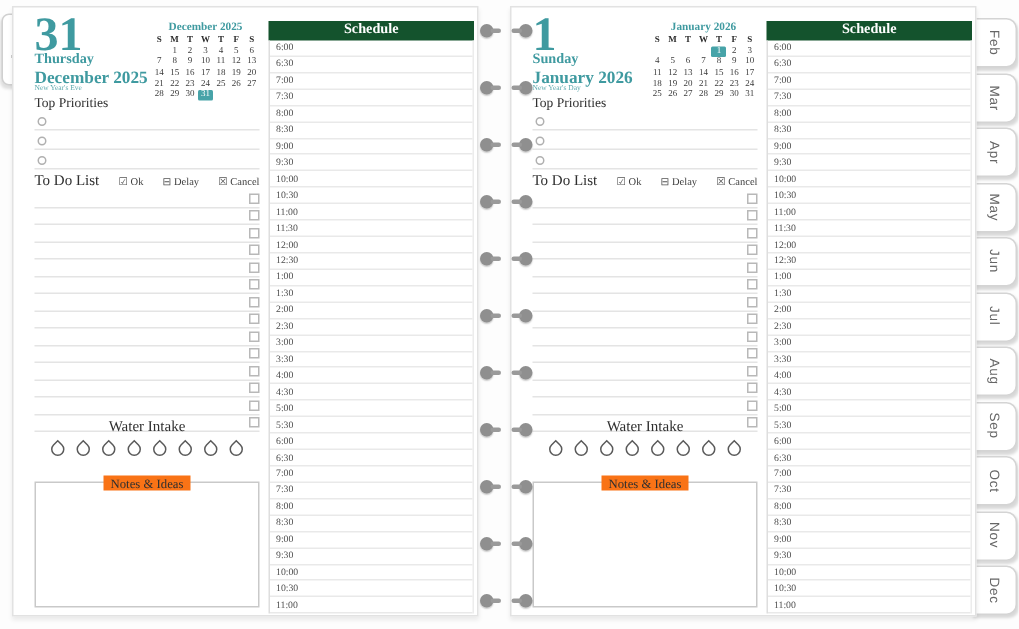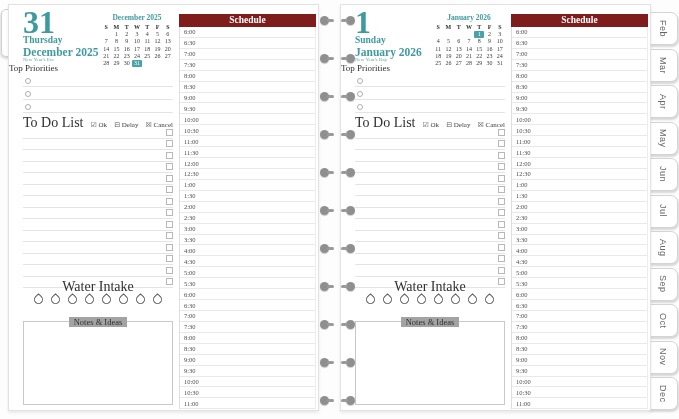--- a/index.html
+++ b/index.html
@@ -24,47 +24,47 @@
 
   
   .minical { position:absolute; left:92px; top:8px; width:72px; }
   .minical .title { font-size:7.5px; font-weight:bold; color:#3f9aa0; text-align:center; margin-bottom:2px; white-space:nowrap; }
   .minical .grid  { display:grid; grid-template-columns:repeat(7,1fr); }
   .minical .cell  { font-size:6px; height:7.2px; line-height:7.2px; text-align:center; color:#3c3c3c; }
   .minical .dh    { font-weight:bold; color:#2e2e2e; }
   .minical .hl    { background:#47a3a8; color:#fff; border-radius:1px; }
 
   
-  .tp-label { position:absolute; left:0; top:58px; font-size:9px; color:#2f2f2f; }
+  .tp-label { position:absolute; left:14px; top:58px; font-size:9px; color:#2f2f2f; }
   .priorities { position:absolute; left:14px; top:69px; width:150px; }
   .p-row { height:12px; border-bottom:1px solid #e4e4e4; position:relative; }
   .p-row .bullet { position:absolute; left:2px; bottom:2px; width:4px; height:4px; border:1px solid #b0b0b0; border-radius:50%; }
 
   
   .todo-head { position:absolute; left:14px; top:110px; width:150px; display:flex; justify-content:space-between; align-items:baseline; white-space:nowrap; }
-  .todo-label { font-size:14px; color:#2f2f2f; }
+  .todo-label { font-size:10px; color:#2f2f2f; }
   .legend-item { font-size:7px; color:#3c3c3c; }
   .legend-item .cb-glyph { font-family:"DejaVu Sans", sans-serif; font-size:7px; color:#555; }
   .todo-rows { position:absolute; left:14px; top:122px; width:150px; }
   .t-row { height:10.5px; border-bottom:1px solid #e4e4e4; position:relative; }
   .t-row .cb { position:absolute; right:0px; bottom:2px; width:5px; height:5px; border:1px solid #b8b8b8; background:#fff; }
 
   
-  .water-label { position:absolute; left:14px; top:274px; width:150px; text-align:center; font-size:14px; color:#2f2f2f; }
+  .water-label { position:absolute; left:14px; top:274px; width:150px; text-align:center; font-size:10px; color:#2f2f2f; }
   .drops { position:absolute; left:14px; top:288px; width:150px; display:flex; justify-content:center; gap:8px; }
   .drop  { width:7px; height:7px; border:1px solid #5a5a5a; border-radius:0 50% 50% 50%; transform:rotate(45deg); margin-top:2px; }
 
   
   .notes { position:absolute; left:14px; top:316px; width:150px; height:84px; border:1px solid #c9c9c9; box-sizing:border-box; }
   .notes .title { position:absolute; top:-5px; left:0; right:0; text-align:center; font-size:8.5px; color:#2f2f2f; }
-  .notes .title span { background:#a3a3a3; padding:0 5px; }
+  .notes .title span { background:#f97316; padding:0 5px; }
 
   
   .schedule { position:absolute; left:170px; top:9px; width:137px; }
-  .sch-head { height:13px; background:#7f1d1d; color:#fff; text-align:center; font-size:9.5px; font-weight:bold; line-height:13px; }
+  .sch-head { height:13px; background:#14532d; color:#fff; text-align:center; font-size:9.5px; font-weight:bold; line-height:13px; }
   .sch-body { height:382px; display:flex; flex-direction:column; border-left:1px solid #dedede; border-right:1px solid #ececec; box-sizing:border-box; }
   .sch-row  { flex:1; border-bottom:1px solid #e9e9e9; font-size:6.5px; color:#4e4e4e; padding-left:4px; display:flex; align-items:center; }
 
   
   .discs { position:absolute; left:318px; top:0; width:42px; height:419px; z-index:3; pointer-events:none; }
   .disc  { position:absolute; width:14px; height:9px; }
   .disc .head { position:absolute; top:0; width:9px; height:9px; background:#8f8f8f; border-radius:50%; box-shadow:0 1px 1px rgba(0,0,0,.2); }
   .disc .stem { position:absolute; top:3px; width:7px; height:3px; background:#9a9a9a; border-radius:1.5px; }
   .disc.l { left:2px; }  .disc.l .head { left:0; }  .disc.l .stem { right:0; }
   .disc.r { left:23px; } .disc.r .head { right:0; } .disc.r .stem { left:0; }

